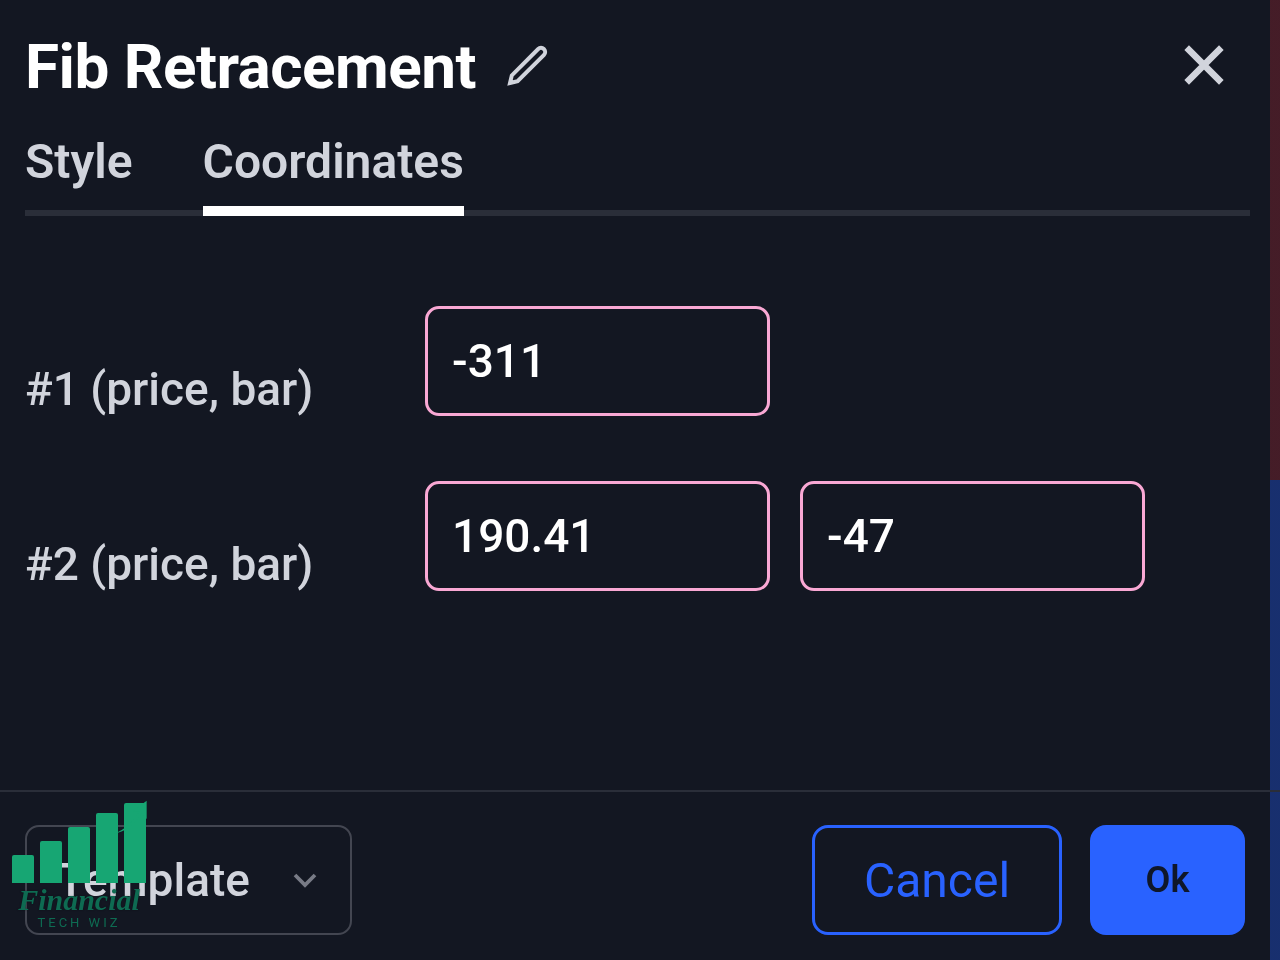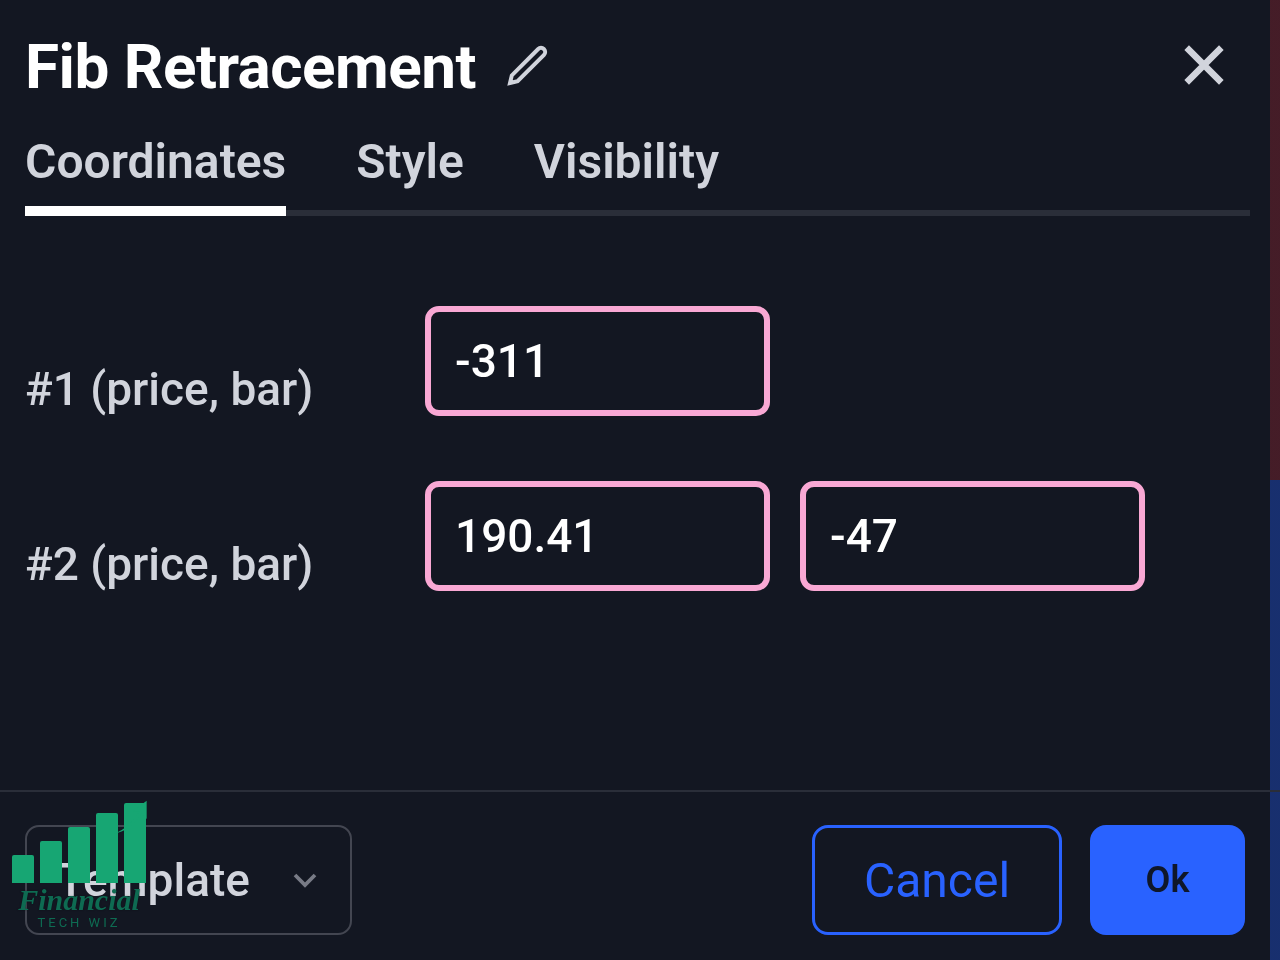--- a/index.html
+++ b/index.html
@@ -75,21 +75,21 @@
     gap: 30px;
   }
   .row-label {
     width: 370px;
     font-size: 46px;
     font-weight: 500;
     color: #d1d4dc;
   }
   .input-box {
     height: 110px;
-    border: 6px solid #f9a8d4;
+    border: 3px solid #f9a8d4;
     border-radius: 14px;
     background: transparent;
     display: flex;
     align-items: center;
     padding: 0 24px;
     font-size: 46px;
     color: #ffffff;
     font-weight: 500;
   }
   .input-box.price { width: 345px; }
@@ -239,23 +239,22 @@
       </span>
     </div>
     <span class="close-icon">
       <svg viewBox="0 0 24 24">
           <path d="M4 4l16 16M20 4L4 20"></path>
         </svg>
     </span>
   </div>
 
   <div class="tabs">
+    <div class="tab">Style</div>
     <div class="tab active">Coordinates</div>
-    <div class="tab">Style</div>
-    <div class="tab">Visibility</div>
   </div>
 
   <div class="content">
 
     <div class="row">
       <div class="row-label">#1 (price, bar)</div>
       <div class="input-box bar">
         <span>-311</span>
       </div>
     </div>

